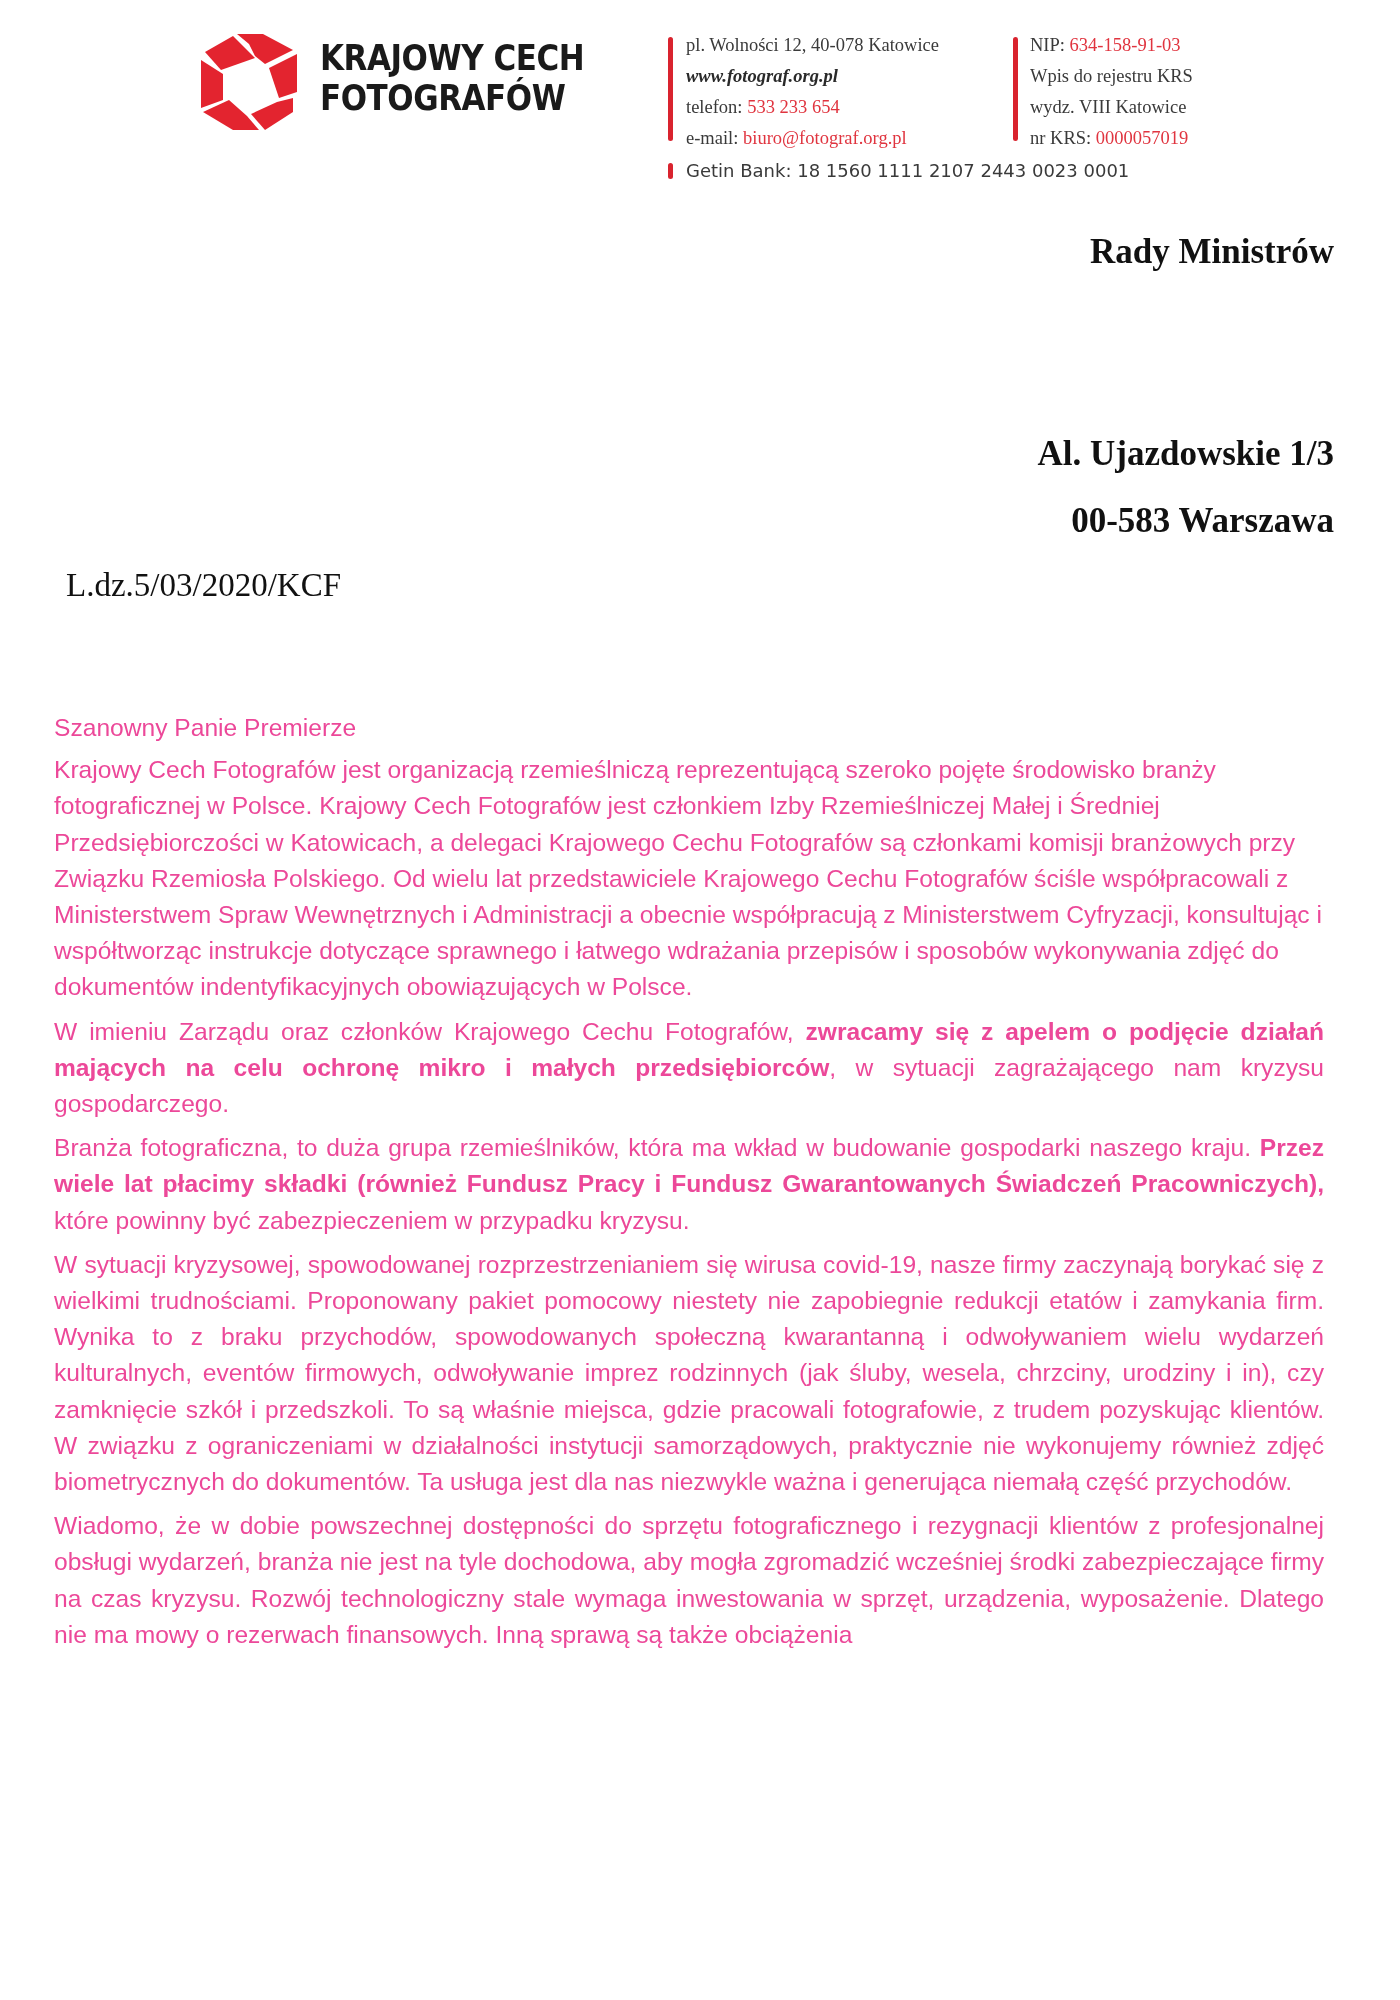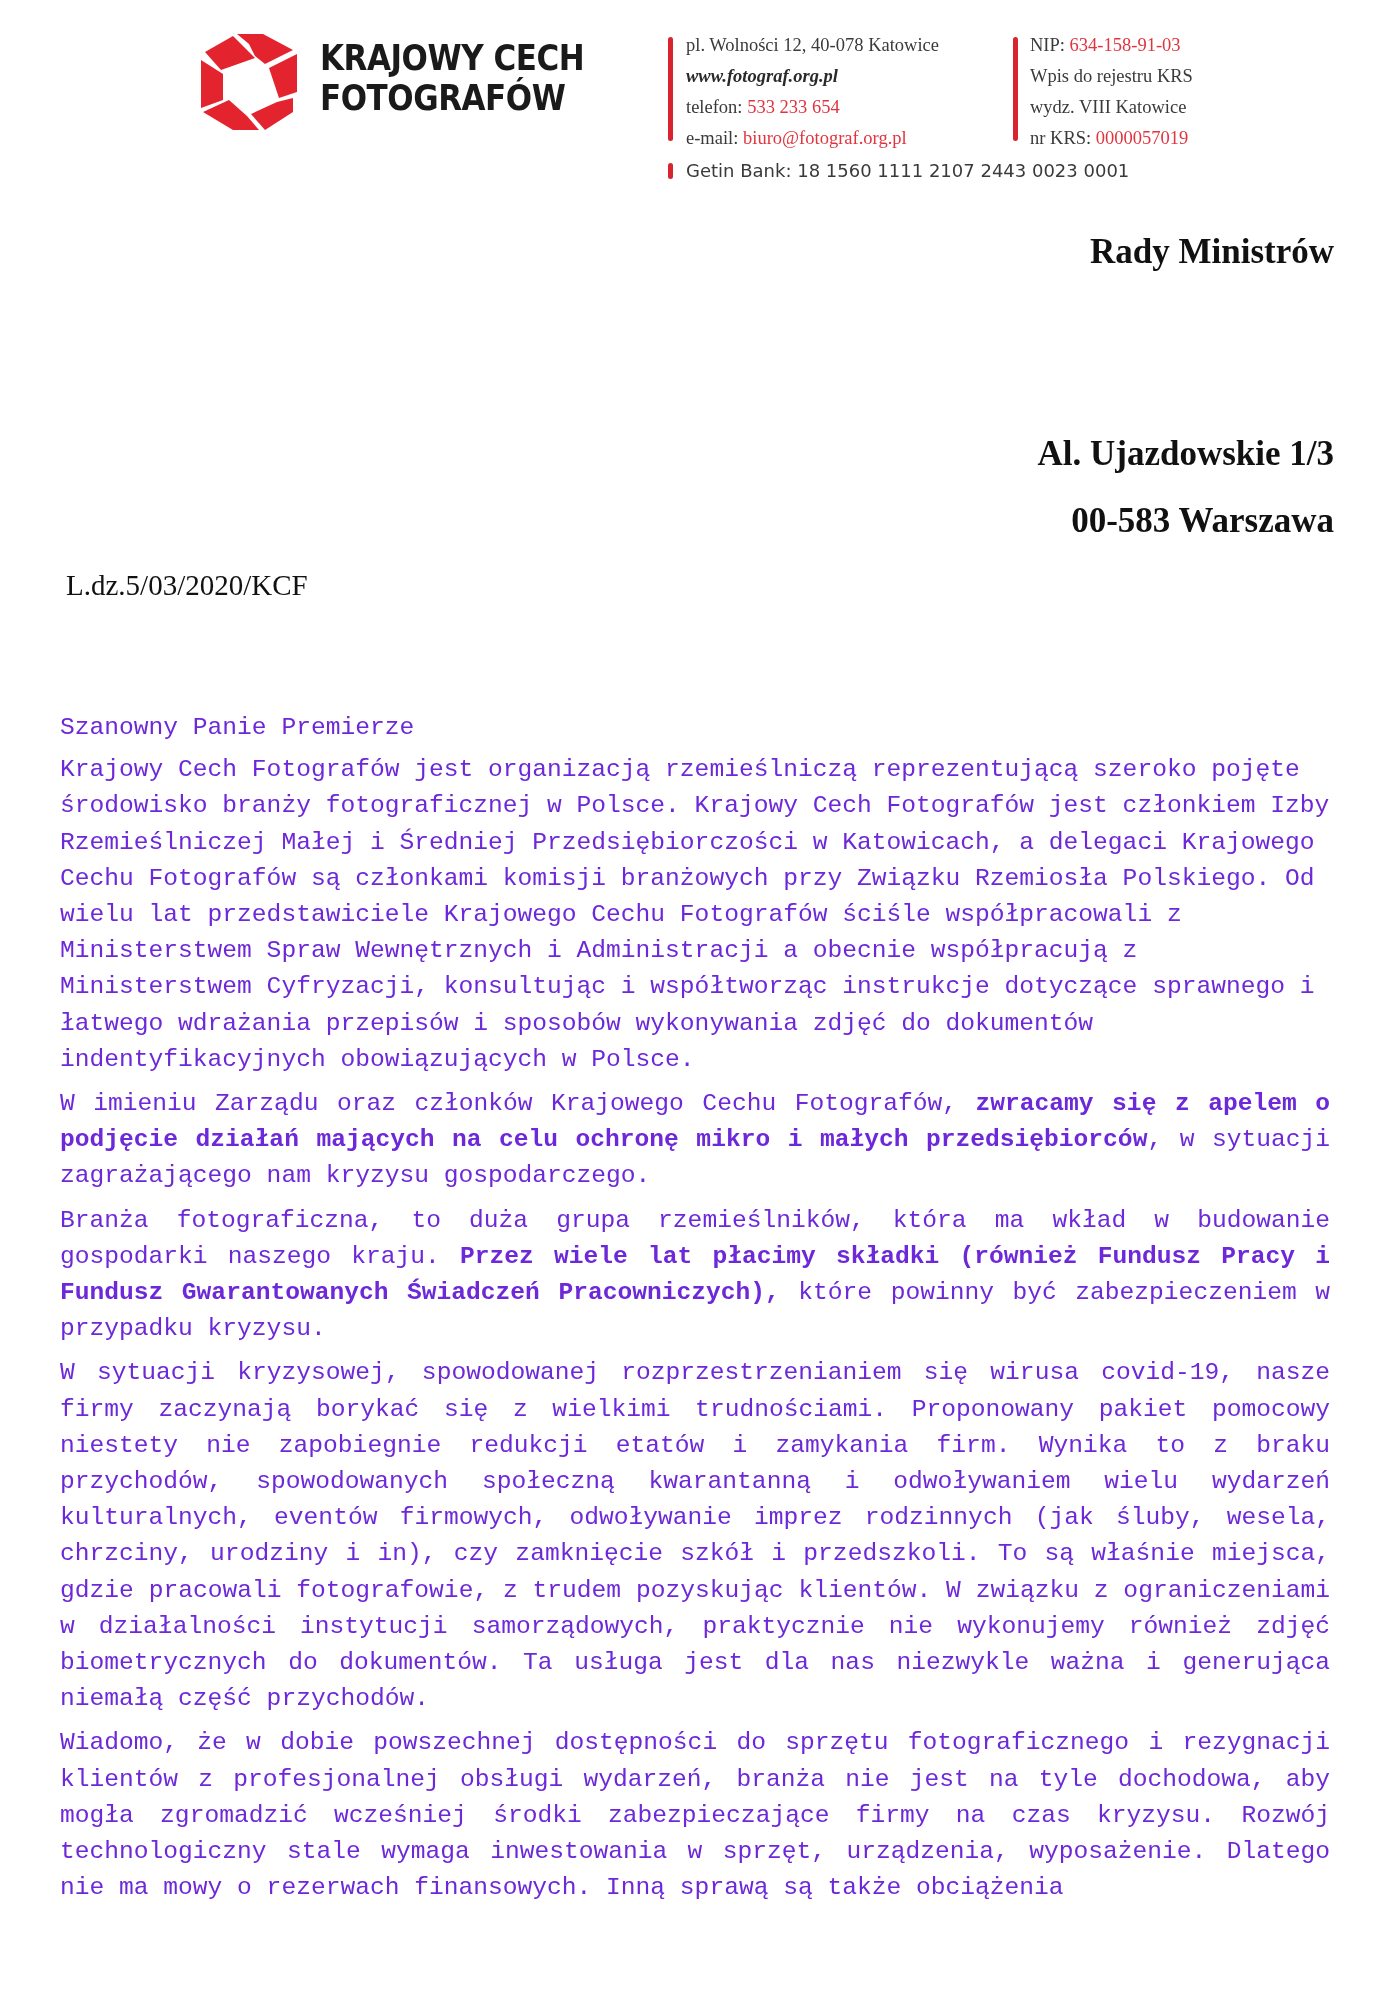--- a/index.html
+++ b/index.html
@@ -13,23 +13,23 @@
   .contact-col { position: absolute; top: 30px; font-family: Liberation Serif, serif; font-size: 18.5px; line-height: 31px; color: #3a3a3a; white-space: nowrap; }
   .contact-col.c1 { left: 686px; }
   .contact-col.c2 { left: 1030px; }
   .contact-col .hl { color: #e0343f; }
   .contact-col .www { font-style: italic; font-weight: bold; color: #2a2a2a; }
   .redbar { position: absolute; background: #d9232e; border-radius: 3px; width: 5px; }
   .bank { position: absolute; left: 686px; top: 156px; font-family: "DejaVu Sans", sans-serif; font-size: 18px; line-height: 30px; color: #3a3a3a; white-space: nowrap; }
 
   .recipient { position: absolute; right: 66px; font-family: "Liberation Serif", serif; font-weight: bold; font-size: 35px; line-height: 40px; text-align: right; color: #111; white-space: nowrap; }
 
-  .ref { position: absolute; left: 66px; top: 565px; font-family: "Liberation Serif", serif; font-size: 29px; line-height: 40px; color: #111; }
+  .ref { position: absolute; left: 66px; top: 565px; font-family: "Liberation Serif", serif; font-size: 33px; line-height: 40px; color: #111; }
 
-  .body-text { position: absolute; left: 60px; width: 1270px; top: 710px; font-family: Liberation Mono, monospace; font-size: 24.6px; line-height: 36.2px; color: #6d28d9; }
+  .body-text { position: absolute; left: 54px; width: 1270px; top: 710px; font-family: Liberation Sans, sans-serif; font-size: 24.6px; line-height: 36.2px; color: #ec4899; }
   .body-text p { margin: 0 0 8px 0; }
   .body-text .salutation { margin-bottom: 6px; }
   .body-text .just { text-align: justify; }
   .body-text b { font-weight: bold; }
 </style>
 </head>
 <body>
 
 <header class="letterhead">
   <svg class="logo" viewBox="0 0 112 104">

